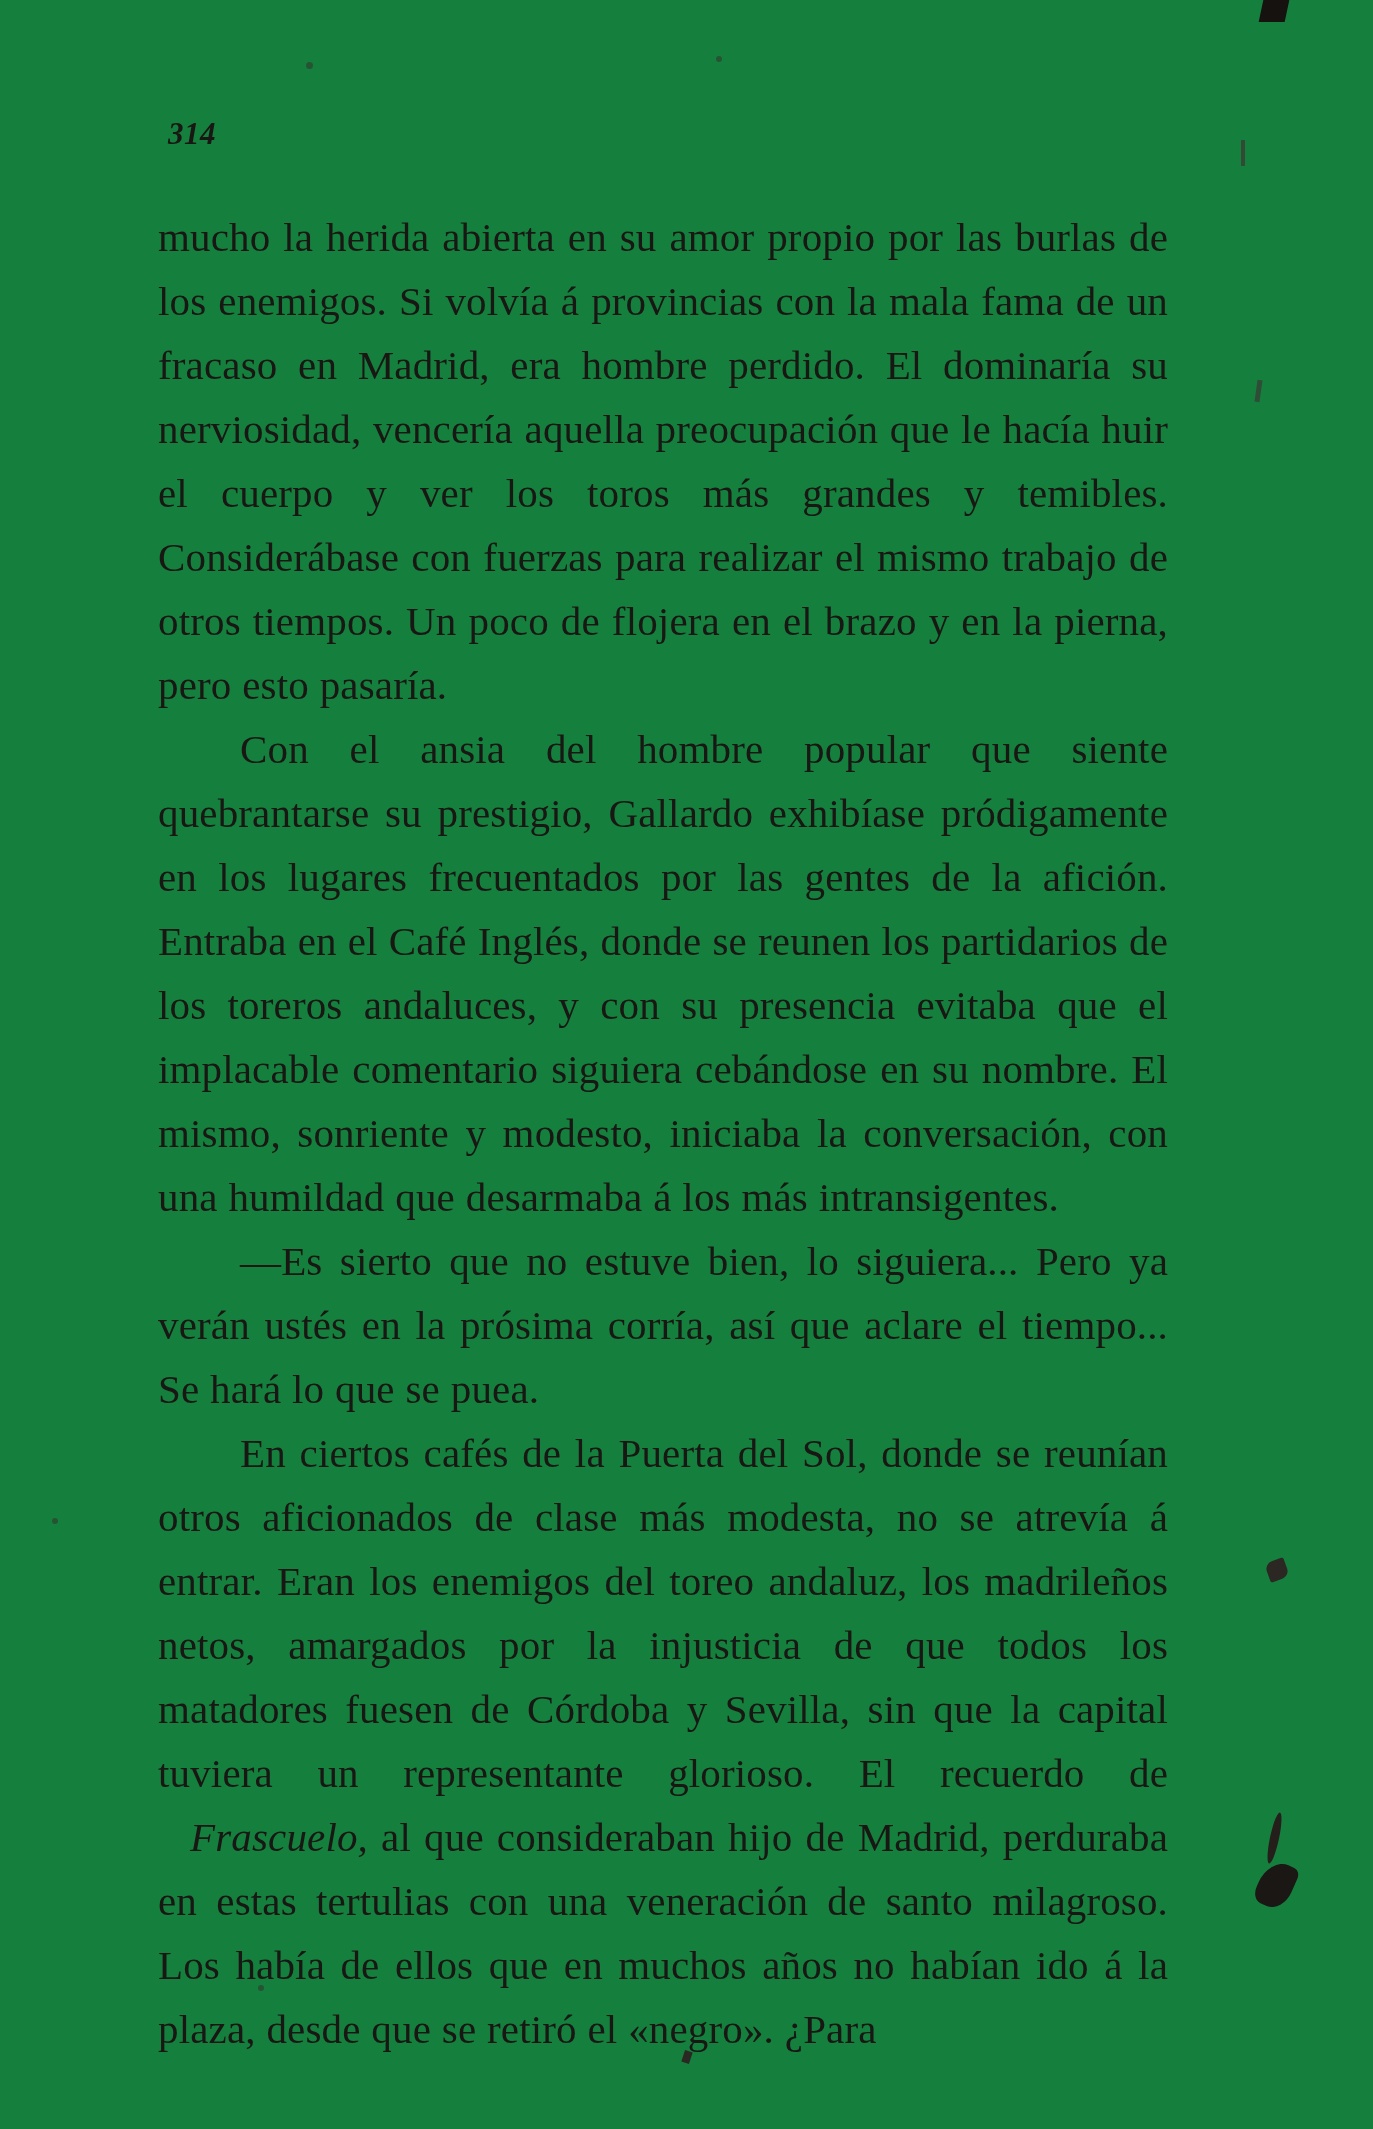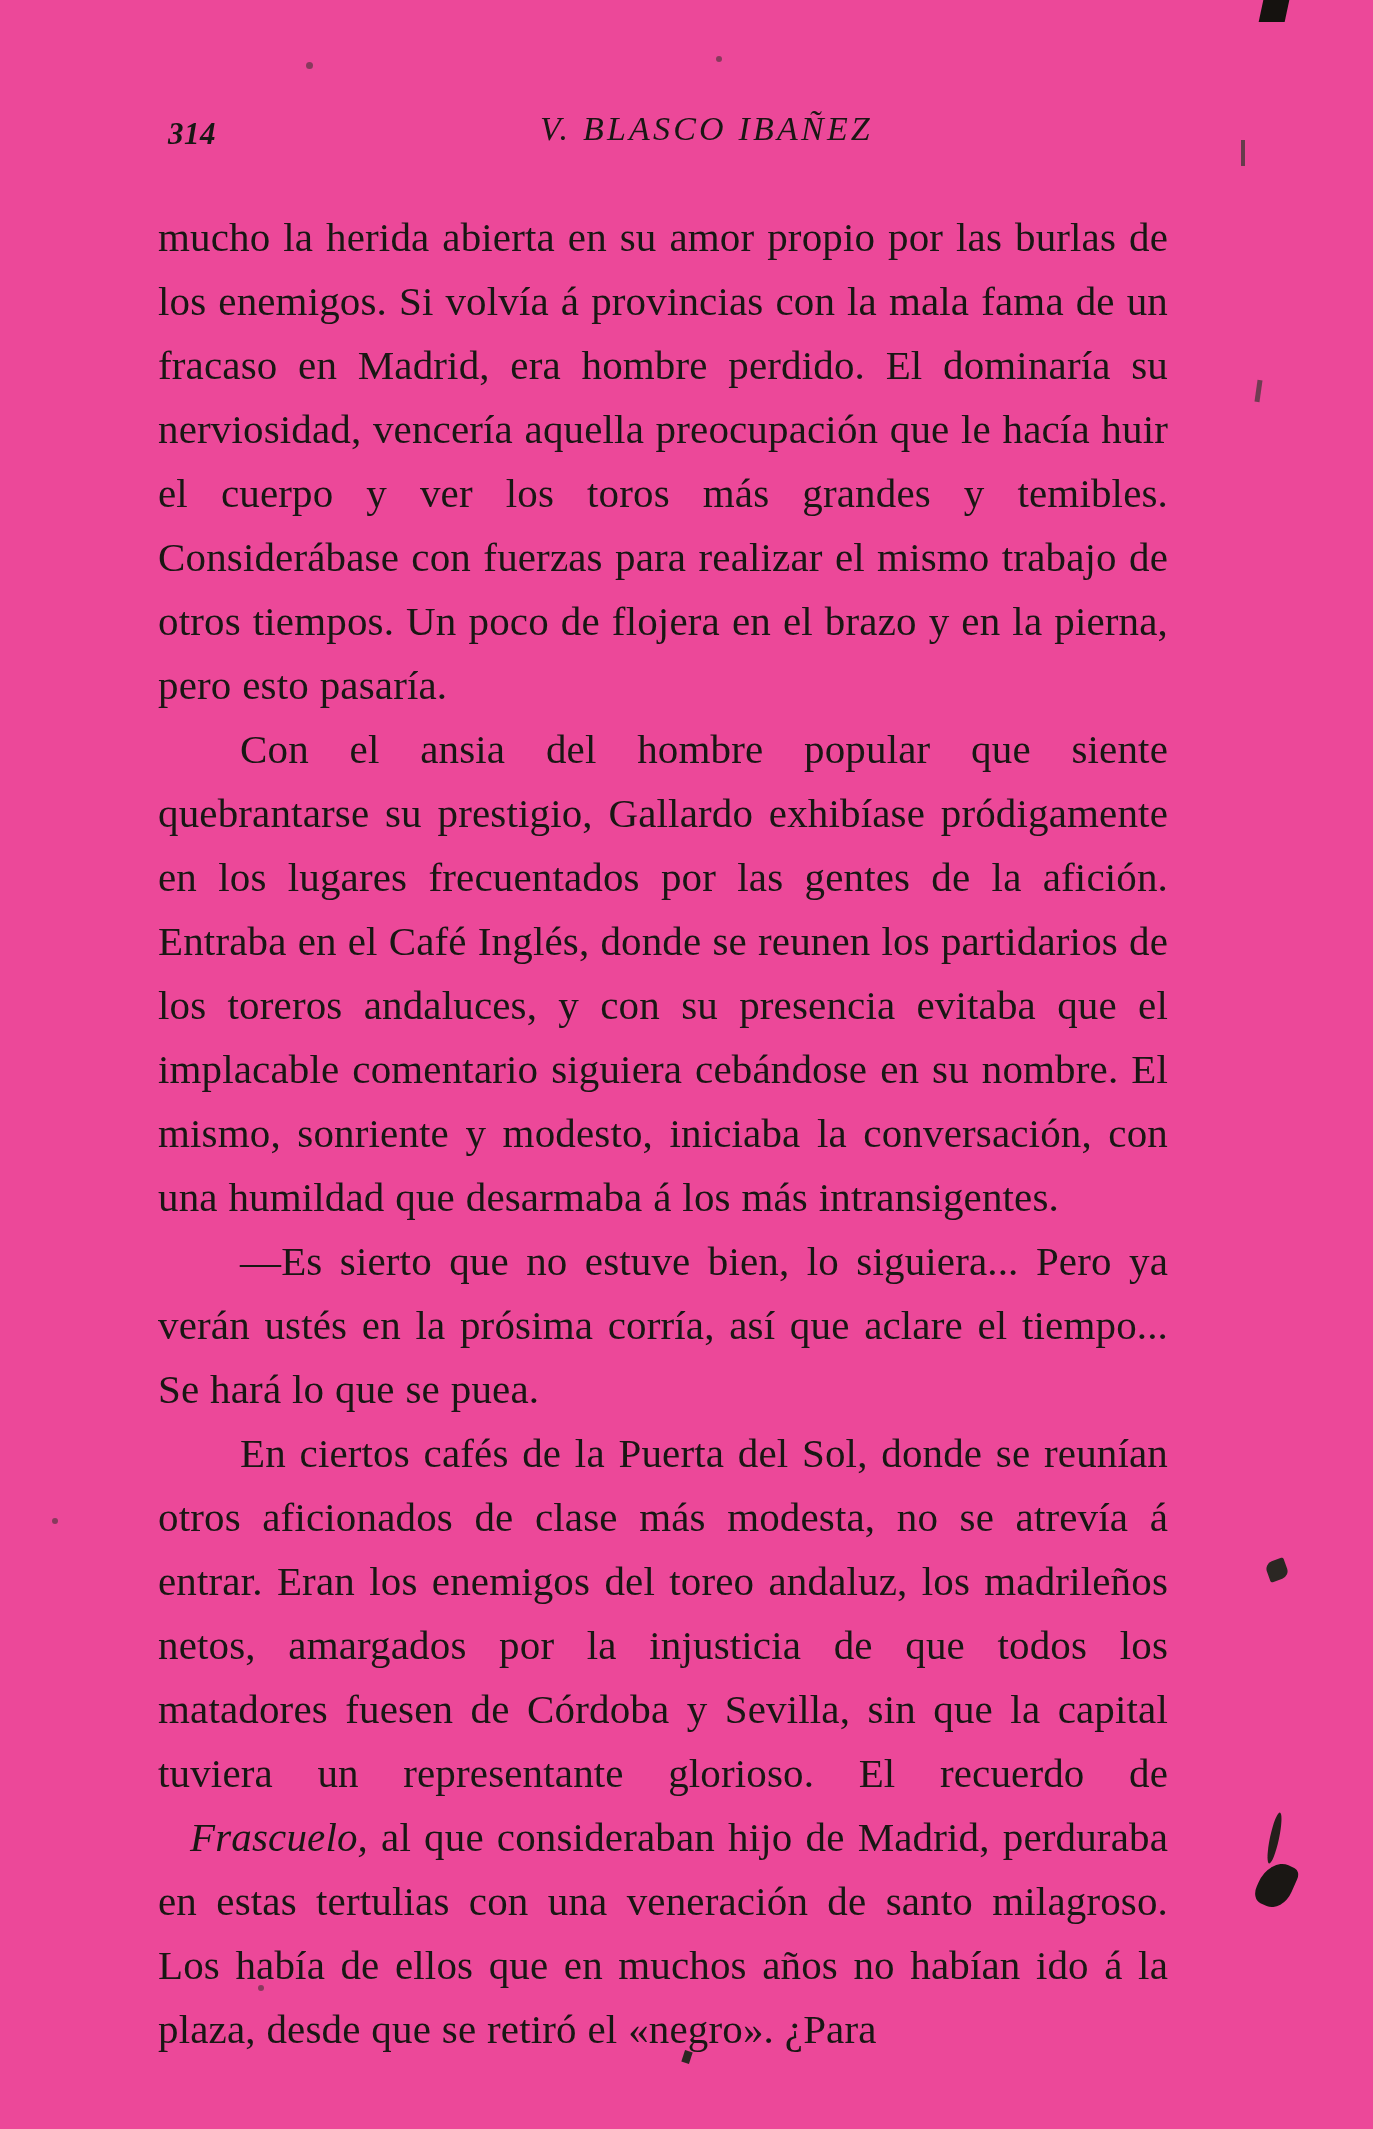--- a/index.html
+++ b/index.html
@@ -4,21 +4,21 @@
 <style>
   html, body {
     margin: 0;
     padding: 0;
     background: #ffffff;
   }
   .page {
     position: relative;
     width: 1373px;
     height: 2129px;
-    background: #ec4899;
+    background: #15803d;
     overflow: hidden;
     font-family: "Liberation Serif", serif;
     color: #191714;
   }
   .scan-noise {
     position: absolute;
     inset: 0;
     pointer-events: none;
   }
   .speck {
@@ -195,21 +195,20 @@
     <div class="mark-r5"></div>
     <div class="mark-b1"></div>
     <div class="mark-l1 speck"></div>
     <div class="mark-l2 speck"></div>
     <div class="mark-t1 speck"></div>
     <div class="mark-b2 speck"></div>
   </div>
 
   <div class="header">
     <div class="folio">314</div>
-    <div class="running-head">V. BLASCO IBAÑEZ</div>
   </div>
 
   <div class="body-col">
 
     <p class="para">mucho la herida abierta en su amor propio por las burlas de los enemigos. Si volvía á provincias con la mala fama de un fracaso en Madrid, era hombre perdido. El dominaría su nerviosidad, vencería aquella preocupación que le hacía huir el cuerpo y ver los toros más grandes y temibles. Considerábase con fuerzas para realizar el mismo trabajo de otros tiempos. Un poco de flojera en el brazo y en la pierna, pero esto pasaría.</p>
 
 
     <p class="para indent">Con el ansia del hombre popular que siente quebrantarse su prestigio, Gallardo exhibíase pródigamente en los lugares frecuentados por las gentes de la afición. Entraba en el Café Inglés, donde se reunen los partidarios de los toreros andaluces, y con su presencia evitaba que el implacable comentario siguiera cebándose en su nombre. El mismo, sonriente y modesto, iniciaba la conversación, con una humildad que desarmaba á los más intransigentes.</p>
 
     <p class="para indent">—Es sierto que no estuve bien, lo siguiera... Pero ya verán ustés en la prósima corría, así que aclare el tiempo... Se hará lo que se puea.</p>

